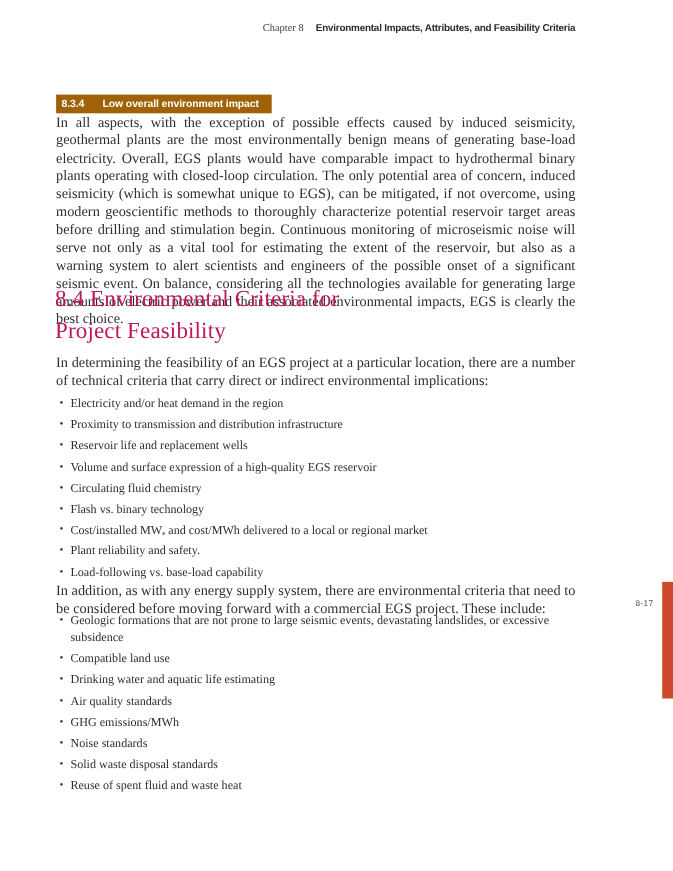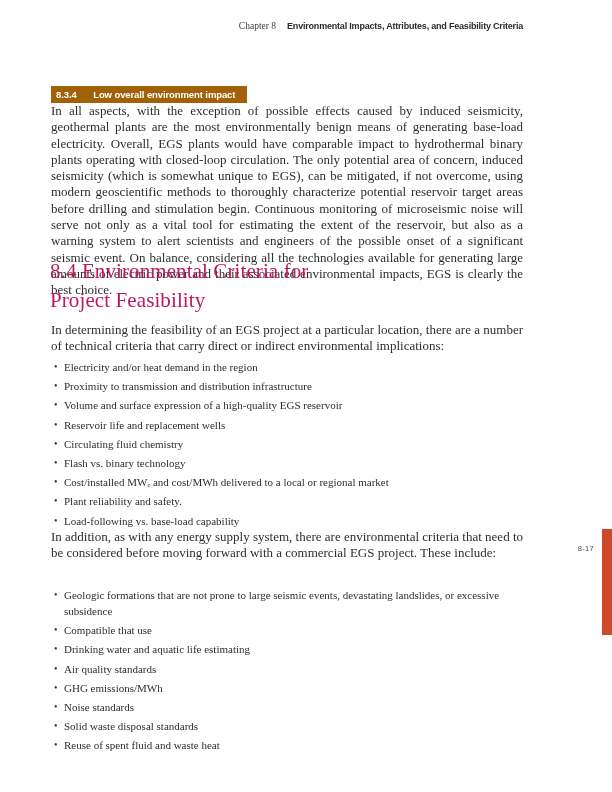--- a/index.html
+++ b/index.html
@@ -59,21 +59,21 @@
     white-space: pre-line;
   }
 
   
   .bullet-list {
     position: absolute; left: 54px; width: 470px;
     list-style: none;
     font-size: 11px; line-height: 16px;
   }
   .list-1 { top: 359px; }
-  .list-2 { top: 587px; }
+  .list-2 { top: 556px; }
   .bullet-list li {
     position: relative;
     padding-left: 10px;
     margin-bottom: 3.2px;
   }
   .bullet-list li::before {
     content: "\2022";
     position: absolute; left: 0; top: 0;
     font-size: 10px; color: #2e2e2e;
   }
@@ -111,34 +111,34 @@
   <p class="para para-1">In all aspects, with the exception of possible effects caused by induced seismicity, geothermal plants are the most environmentally benign means of generating base-load electricity. Overall, EGS plants would have comparable impact to hydrothermal binary plants operating with closed-loop circulation. The only potential area of concern, induced seismicity (which is somewhat unique to EGS), can be mitigated, if not overcome, using modern geoscientific methods to thoroughly characterize potential reservoir target areas before drilling and stimulation begin. Continuous monitoring of microseismic noise will serve not only as a vital tool for estimating the extent of the reservoir, but also as a warning system to alert scientists and engineers of the possible onset of a significant seismic event. On balance, considering all the technologies available for generating large amounts of electric power and their associated environmental impacts, EGS is clearly the best choice.</p>
 
   <h1 class="main-heading">8.4 Environmental Criteria for
 Project Feasibility</h1>
 
   <p class="para para-2">In determining the feasibility of an EGS project at a particular location, there are a number of technical criteria that carry direct or indirect environmental implications:</p>
 
   <ul class="bullet-list list-1">
       <li>Electricity and/or heat demand in the region</li>
       <li>Proximity to transmission and distribution infrastructure</li>
+      <li>Reservoir life and replacement wells</li>
       <li>Volume and surface expression of a high-quality EGS reservoir</li>
-      <li>Reservoir life and replacement wells</li>
       <li>Circulating fluid chemistry</li>
       <li>Flash vs. binary technology</li>
       <li>Cost/installed MWₑ and cost/MWh delivered to a local or regional market</li>
       <li>Plant reliability and safety.</li>
       <li>Load-following vs. base-load capability</li>
     </ul>
 
   <p class="para para-3">In addition, as with any energy supply system, there are environmental criteria that need to be considered before moving forward with a commercial EGS project. These include:</p>
 
   <ul class="bullet-list list-2">
       <li>Geologic formations that are not prone to large seismic events, devastating landslides, or excessive subsidence</li>
-      <li>Compatible that use</li>
+      <li>Compatible land use</li>
       <li>Drinking water and aquatic life estimating</li>
       <li>Air quality standards</li>
       <li>GHG emissions/MWh</li>
       <li>Noise standards</li>
       <li>Solid waste disposal standards</li>
       <li>Reuse of spent fluid and waste heat</li>
     </ul>
 
   <div class="page-number">8-17</div>
 

